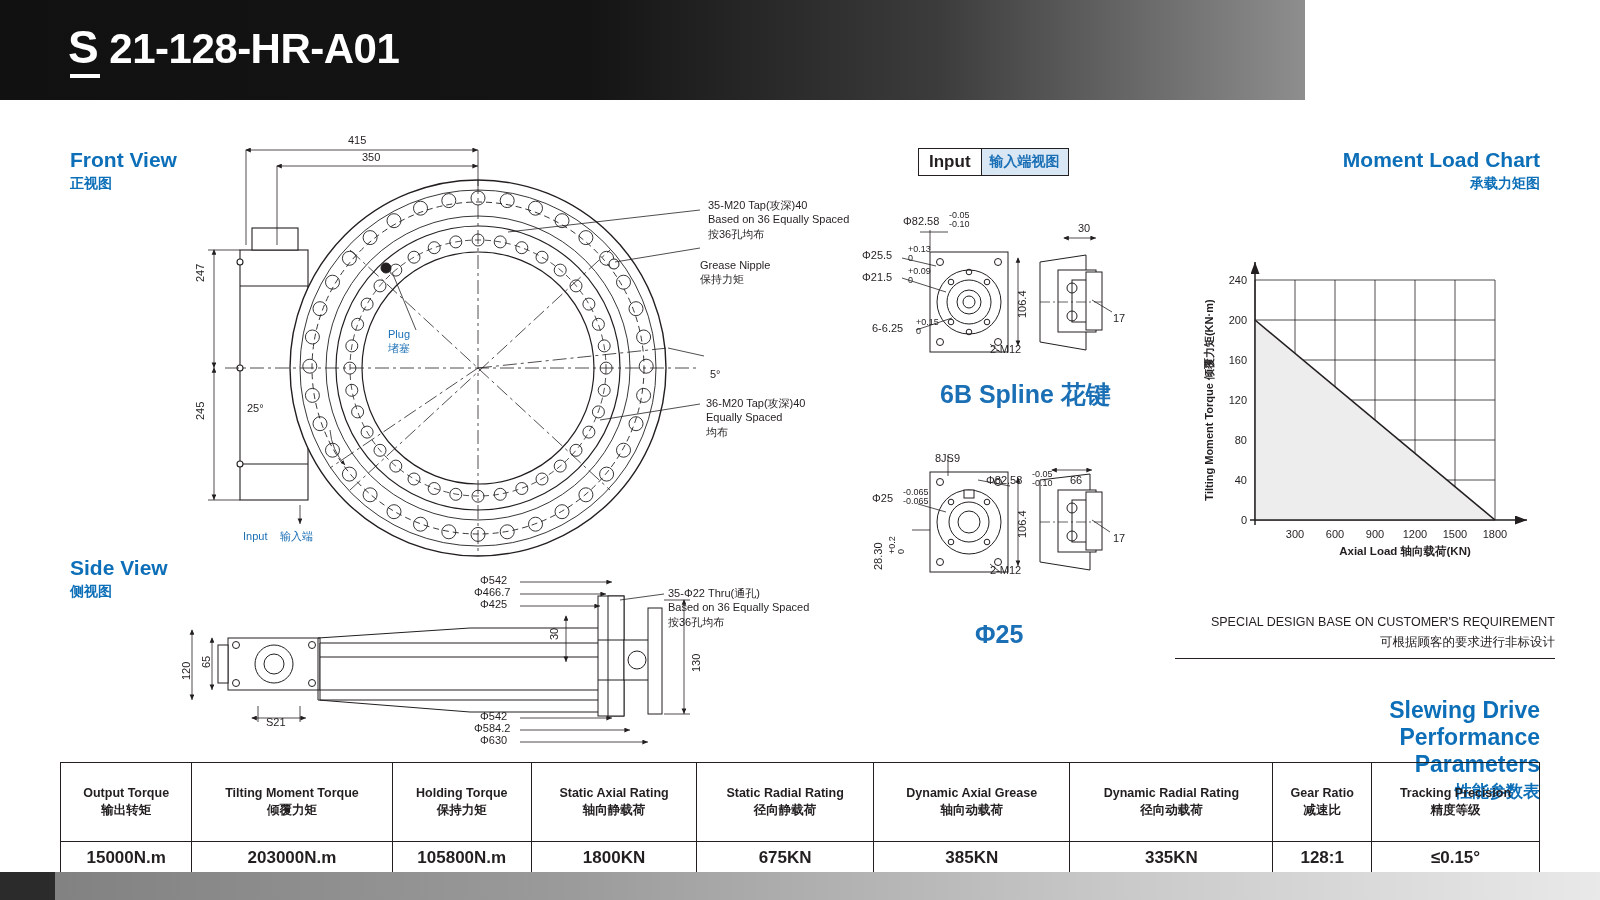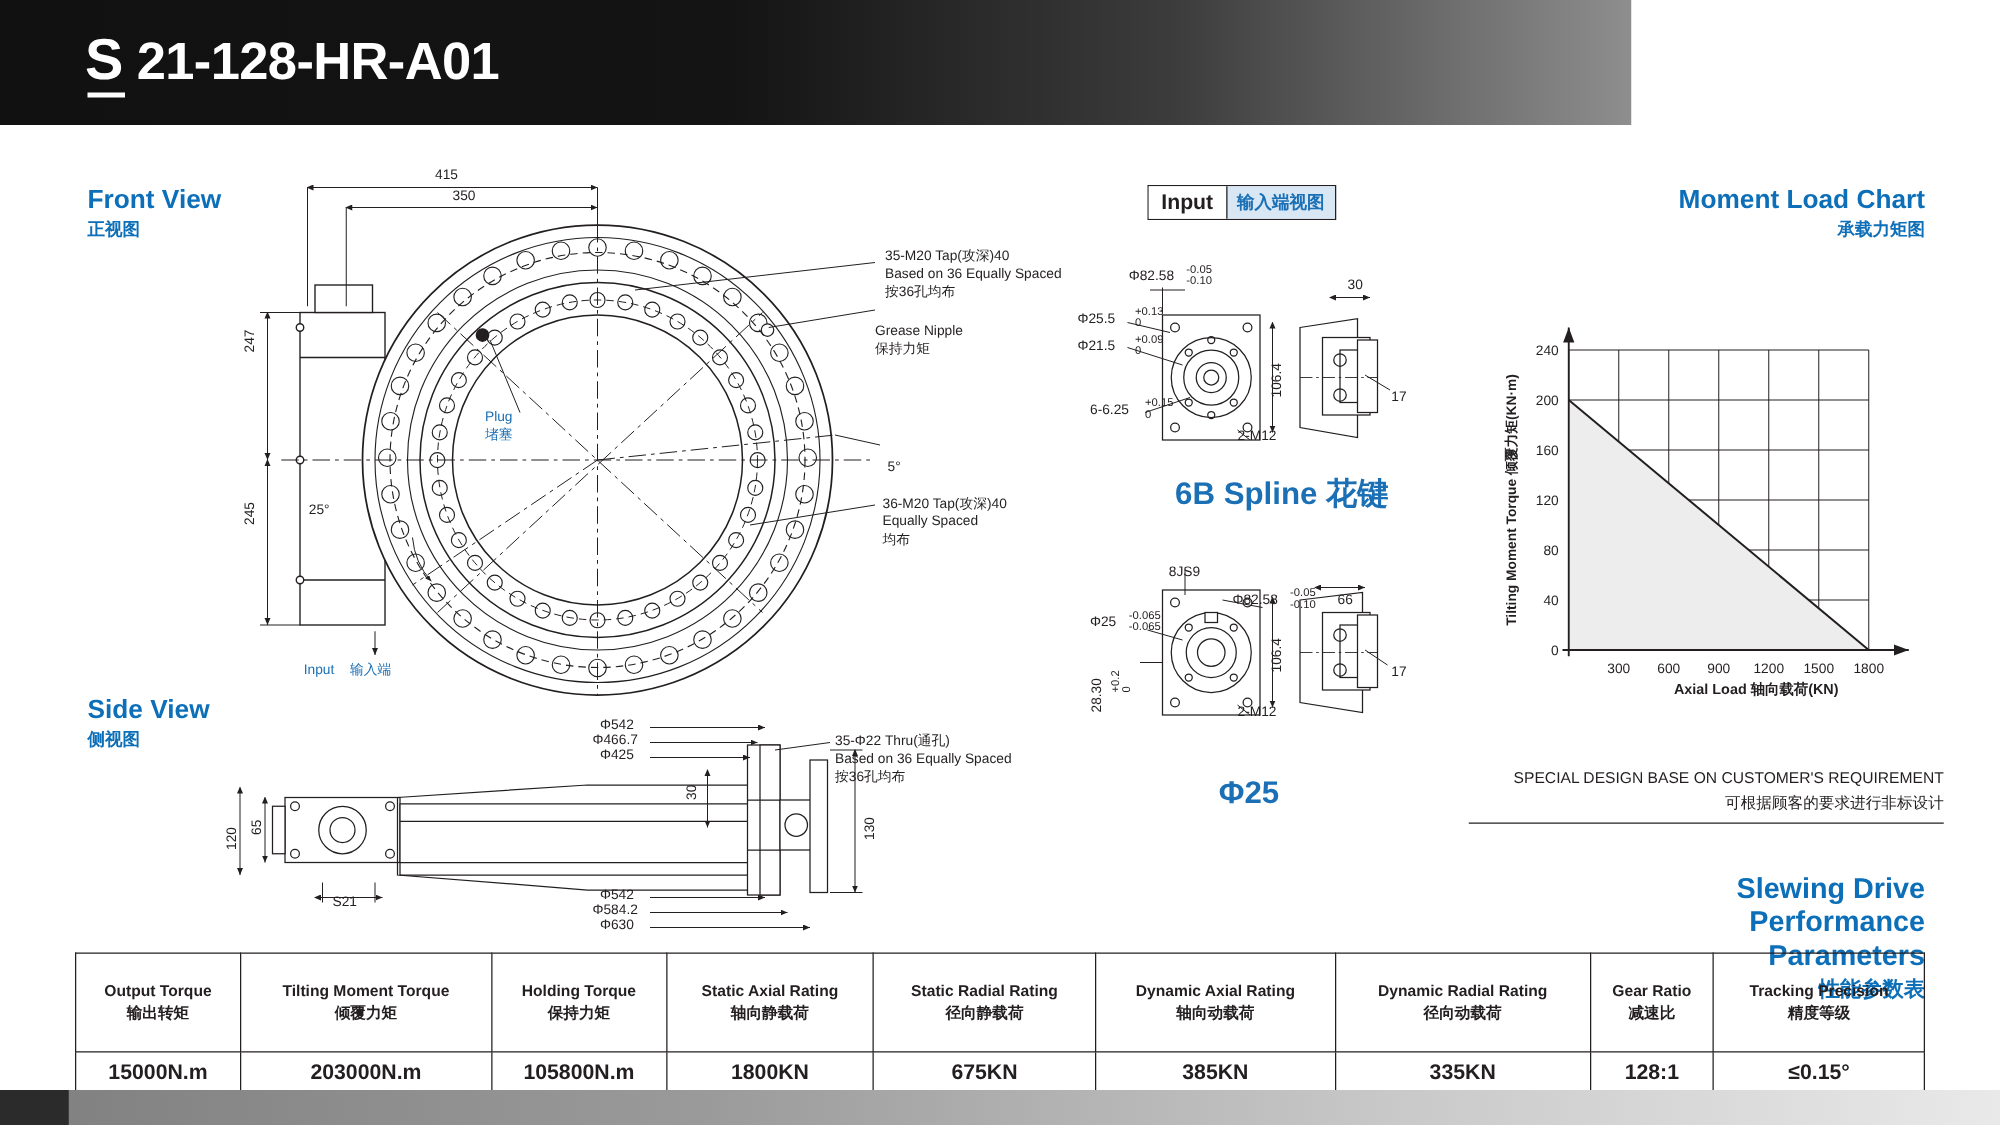--- a/index.html
+++ b/index.html
@@ -575,21 +575,21 @@
   </div>
 
   <table class="spec-table">
     <thead>
       <tr>
         <th><span>Output Torque</span><span class="th-cn">输出转矩</span></th>
         <th><span>Tilting Moment Torque</span><span class="th-cn">倾覆力矩</span></th>
         <th><span>Holding Torque</span><span class="th-cn">保持力矩</span></th>
         <th><span>Static Axial Rating</span><span class="th-cn">轴向静载荷</span></th>
         <th><span>Static Radial Rating</span><span class="th-cn">径向静载荷</span></th>
-        <th><span>Dynamic Axial Rating</span><span class="th-cn">轴向动载荷</span></th>
+        <th><span>Dynamic Axial Grease</span><span class="th-cn">轴向动载荷</span></th>
         <th><span>Dynamic Radial Rating</span><span class="th-cn">径向动载荷</span></th>
         <th><span>Gear Ratio</span><span class="th-cn">减速比</span></th>
         <th><span>Tracking Precision</span><span class="th-cn">精度等级</span></th>
       </tr>
     </thead>
     <tbody>
       <tr>
         <td>15000N.m</td>
         <td>203000N.m</td>
         <td>105800N.m</td>

